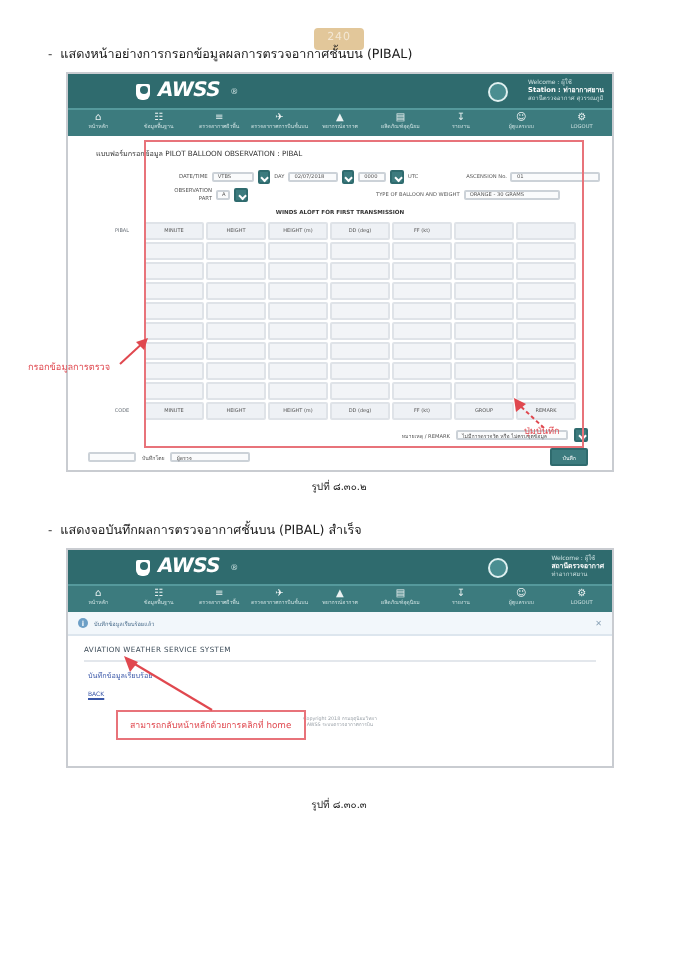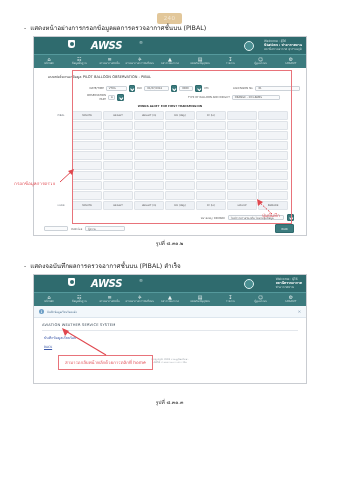--- a/index.html
+++ b/index.html
@@ -18,21 +18,21 @@
   
   .cap-row{position:absolute;display:flex;align-items:flex-start;gap:4px;}
   .cap-dash{color:#333;font-size:6px;line-height:8px;}
   .cap-text{color:#1a1a1a;font-size:6.3px;line-height:8px;white-space:nowrap;}
 
   
   .shot{position:absolute;background:#ffffff;border:1px solid #c9ccd1;overflow:hidden;}
 
   
   .app-head{height:17px;background:#2f6b6e;position:relative;display:flex;align-items:center;}
-  .brand{display:flex;align-items:flex-start;gap:16px;margin-left:34px;}
+  .brand{display:flex;align-items:center;gap:4px;margin-left:34px;}
   .brand-shield{width:7px;height:8px;background:#ffffff;border-radius:1px 1px 3px 3px;position:relative;}
   .brand-shield:after{content:"";position:absolute;left:1.5px;top:1.5px;width:4px;height:4px;
     background:#2f6b6e;border-radius:50%;}
   .brand-txt{color:#ffffff;font-size:10px;font-weight:bold;font-style:italic;letter-spacing:-.3px;}
   .brand-sub{color:#cfe3e3;font-size:4px;margin-left:1px;}
   .head-user{position:absolute;right:4px;top:2px;text-align:left;line-height:4.2px;}
   .head-user div{font-size:3px;color:#cfe3e3;white-space:nowrap;}
   .head-user .hu-strong{color:#ffffff;font-weight:bold;font-size:3.4px;}
   .avatar{position:absolute;right:52px;top:4px;width:8px;height:8px;border-radius:50%;
     background:#4a8e91;border:1px solid #dff0f0;}

